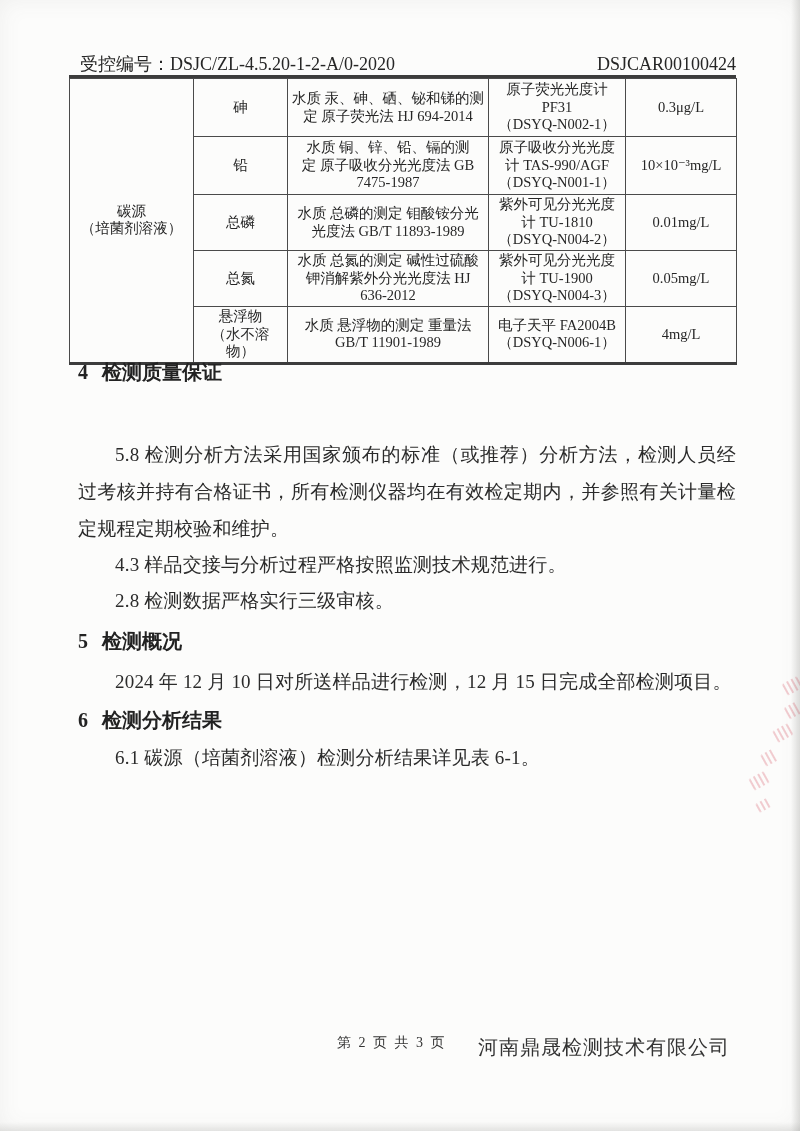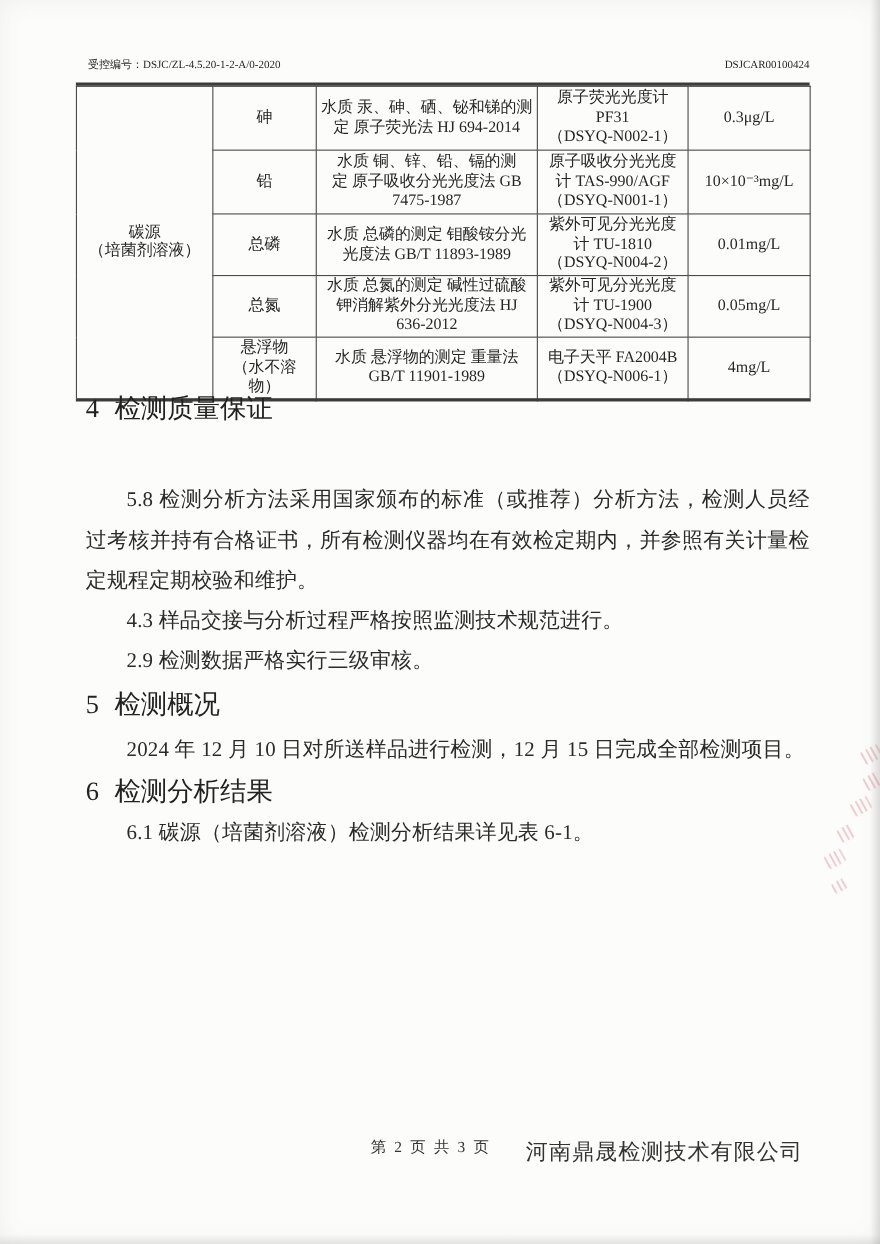--- a/index.html
+++ b/index.html
@@ -9,35 +9,35 @@
     font-family:"Liberation Serif","DejaVu Serif",serif;
     box-shadow:inset 0 0 22px rgba(90,90,85,.08);
   }
   .edge-right{position:absolute;top:0;right:0;width:9px;height:100%;
     background:linear-gradient(to right,rgba(0,0,0,0),rgba(110,110,105,.20));}
   .edge-bottom{position:absolute;left:0;bottom:0;width:100%;height:9px;
     background:linear-gradient(to bottom,rgba(0,0,0,0),rgba(110,110,105,.14));}
 
   
   .hdr{position:absolute;left:80px;right:64px;top:52px;display:flex;
-    justify-content:space-between;align-items:baseline;font-size:10px;color:#262626;}
+    justify-content:space-between;align-items:baseline;font-size:18px;color:#262626;}
   .hdr-rule{position:absolute;left:69px;width:667px;top:75px;height:3px;background:#3c3c3c;}
 
   
   table.spec{position:absolute;left:69px;top:78px;width:667px;
     border-collapse:collapse;table-layout:fixed;}
   table.spec{border-bottom:3px solid #3c3c3c;}
   table.spec td{
     border:1px solid #4a4a4a;text-align:center;vertical-align:middle;
     font-size:14.5px;line-height:17.5px;padding:1px 2px;color:#262626;
     white-space:pre-line;overflow:hidden;
   }
 
   
-  .sec-h{position:absolute;left:78px;font-size:24px;font-weight:normal;
+  .sec-h{position:absolute;left:78px;font-size:20px;font-weight:bold;
     line-height:30px;color:#222;}
   .sec-h .num{margin-right:14px;}
   .para{position:absolute;left:78px;width:658px;font-size:19px;
     letter-spacing:.2px;line-height:28px;text-indent:37px;color:#2b2b2b;}
   .para.multi{line-height:37px;text-align:justify;}
 
   
   .seal{position:absolute;right:-8px;top:663px;width:72px;height:168px;
     transform:rotate(9deg);opacity:.55;pointer-events:none;}
   .seal i{position:absolute;display:block;width:17px;height:13px;border-radius:2px;
@@ -129,21 +129,21 @@
         <td>4mg/L</td>
       </tr>
     </tbody>
   </table>
 
   <div class="sec-h" style="top:357px">
     <span class="num">4</span><span>检测质量保证</span>
   </div>
   <div class="para multi" style="top:436px">5.8 检测分析方法采用国家颁布的标准（或推荐）分析方法，检测人员经过考核并持有合格证书，所有检测仪器均在有效检定期内，并参照有关计量检定规程定期校验和维护。</div>
   <div class="para" style="top:551px">4.3 样品交接与分析过程严格按照监测技术规范进行。</div>
-  <div class="para" style="top:587px">2.9 检测数据严格实行三级审核。</div>
+  <div class="para" style="top:587px">2.8 检测数据严格实行三级审核。</div>
 
   <div class="sec-h" style="top:626px">
     <span class="num">5</span><span>检测概况</span>
   </div>
   <div class="para" style="top:668px">2024 年 12 月 10 日对所送样品进行检测，12 月 15 日完成全部检测项目。</div>
 
   <div class="sec-h" style="top:705px">
     <span class="num">6</span><span>检测分析结果</span>
   </div>
   <div class="para" style="top:744px">6.1 碳源（培菌剂溶液）检测分析结果详见表 6-1。</div>

